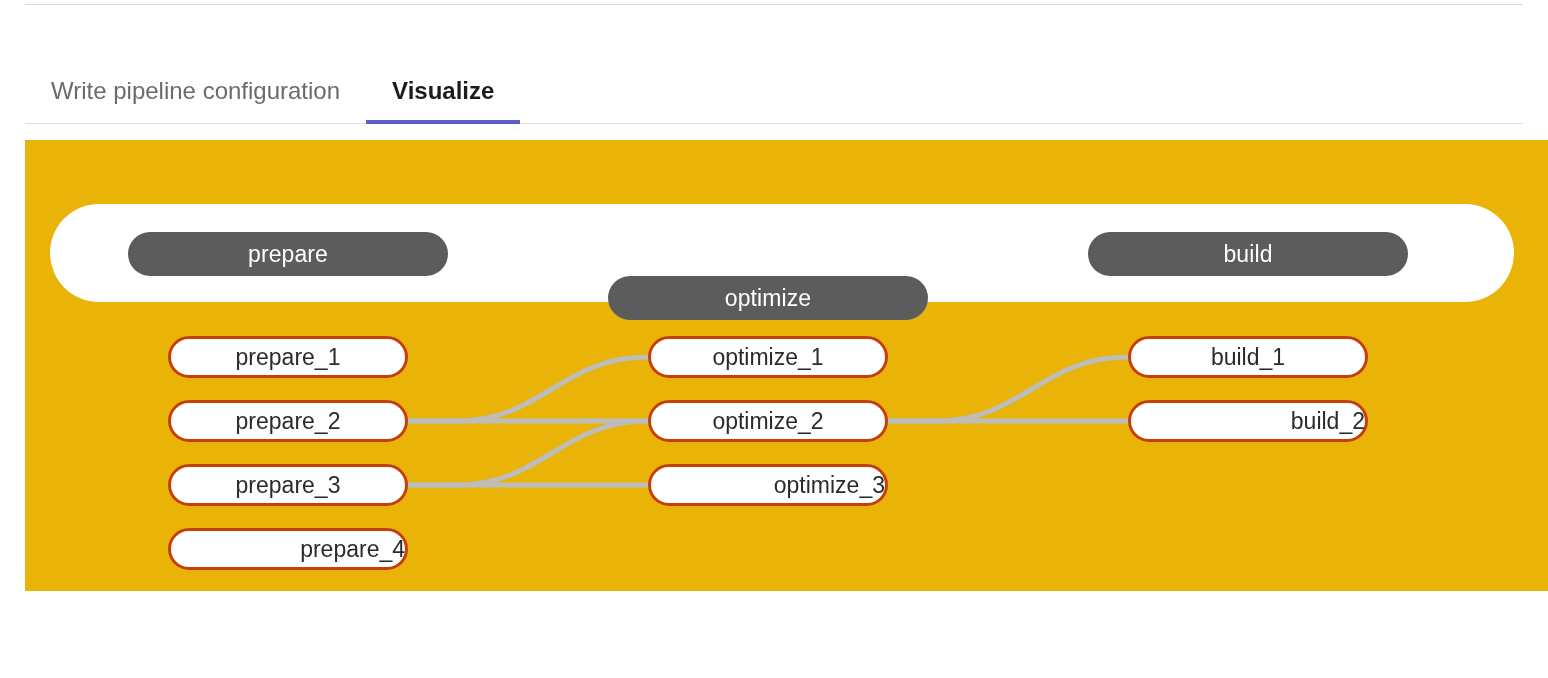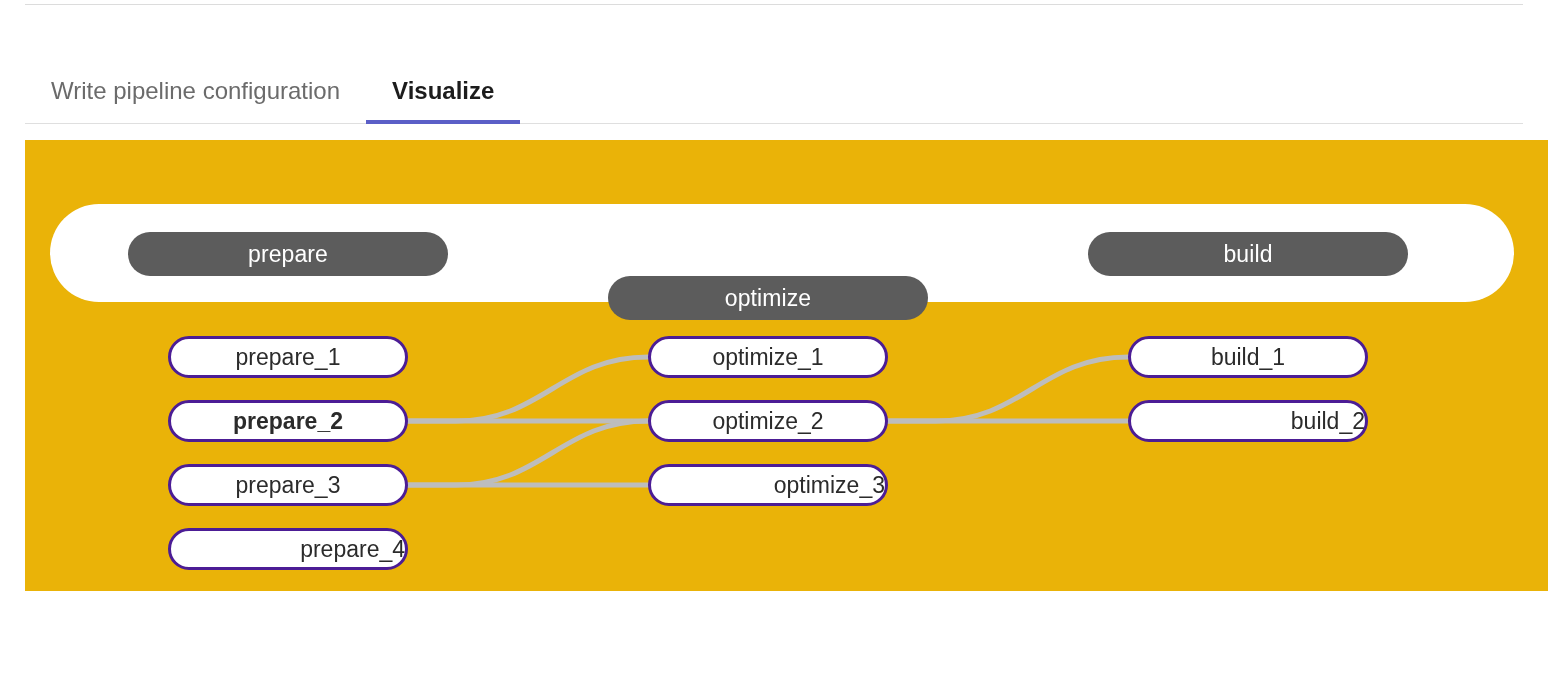--- a/index.html
+++ b/index.html
@@ -128,21 +128,21 @@
     width: 1498px;
     height: 513px;
   }
 
   .node {
     position: absolute;
     box-sizing: border-box;
     width: 240px;
     height: 42px;
     background: #ffffff;
-    border: 3px solid #4c1d95;
+    border: 3px solid #c2410c;
     border-radius: 21px;
     color: #2b2b2b;
     font-size: 23px;
     line-height: 36px;
     text-align: center;
     font-weight: 400;
     cursor: pointer;
   }
 </style>
 </head>
@@ -177,21 +177,21 @@
         <path d="M 863 281 L 1103 281" fill="none" stroke="#bdbdbd" stroke-width="5" stroke-linecap="round"></path>
       </svg>
 
     <div id="stage-layer">
         <div class="stage-pill" style="left: 103px; top: 92px; width: 320px;"><span>prepare</span></div>
         <div class="stage-pill" style="left: 583px; top: 92px; width: 320px; margin-top: 44px;"><span>optimize</span></div>
         <div class="stage-pill" style="left: 1063px; top: 92px; width: 320px;"><span>build</span></div>
       </div>
     <div id="node-layer">
         <div class="node" style="left: 143px; top: 196px;"><span>prepare_1</span></div>
-        <div class="node" style="left: 143px; top: 260px; font-weight: bold;"><span>prepare_2</span></div>
+        <div class="node" style="left: 143px; top: 260px;"><span>prepare_2</span></div>
         <div class="node" style="left: 143px; top: 324px;"><span>prepare_3</span></div>
         <div class="node" style="left: 143px; top: 388px; text-align: right;"><span>prepare_4</span></div>
         <div class="node" style="left: 623px; top: 196px; text-align: center;"><span>optimize_1</span></div>
         <div class="node" style="left: 623px; top: 260px;"><span>optimize_2</span></div>
         <div class="node" style="left: 623px; top: 324px; text-align: right;"><span>optimize_3</span></div>
         <div class="node" style="left: 1103px; top: 196px;"><span>build_1</span></div>
         <div class="node" style="left: 1103px; top: 260px; text-align: right;"><span>build_2</span></div>
       </div>
   </div>
 

